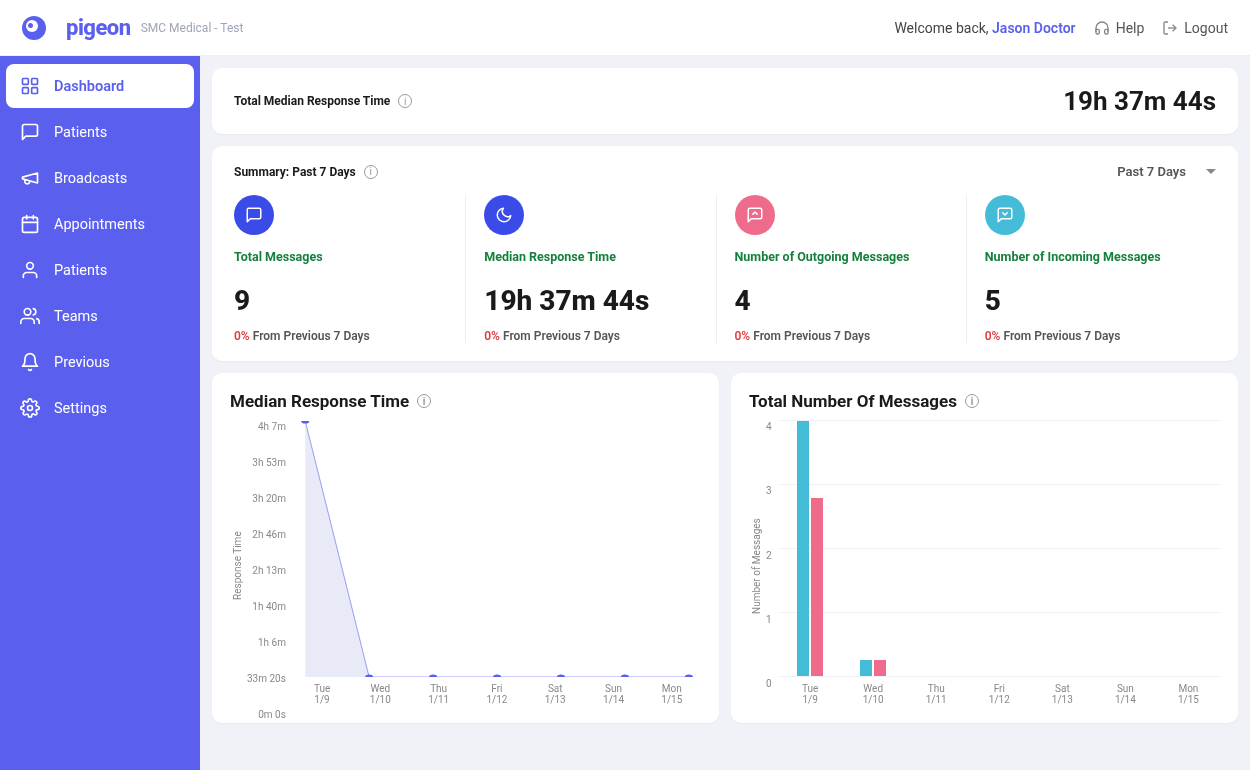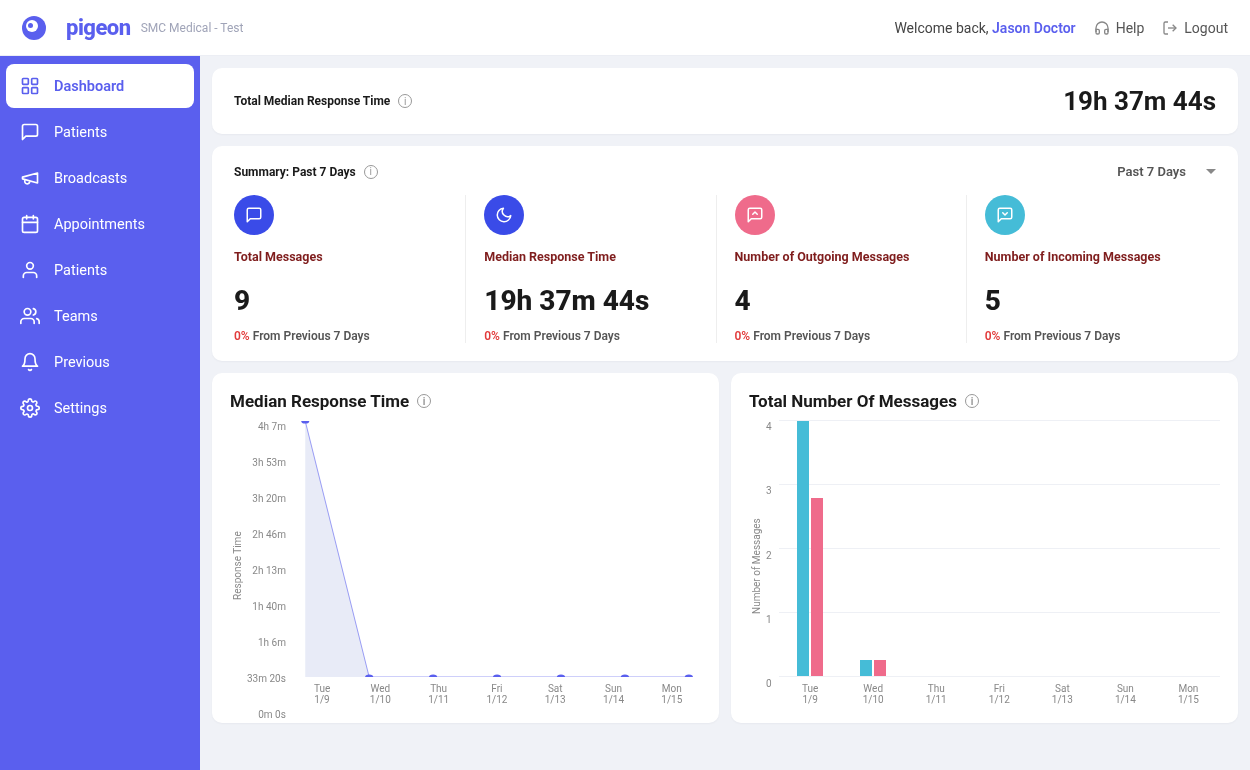--- a/index.html
+++ b/index.html
@@ -36,21 +36,21 @@
   
   .period-select { margin-left:auto; display:flex; align-items:center; gap:20px; font-size:13px; color:#555; cursor:pointer; font-weight:600;}
   .caret-down { width:0; height:0; border-left:5px solid transparent; border-right:5px solid transparent; border-top:5px solid #888; }
   .stats { display:flex; margin-top:16px; }
   .stat { flex:1; padding: 0 18px; border-left:1px solid #eee; }
   .stat:first-child { border-left:none; padding-left:0; }
   .badge { width:40px; height:40px; border-radius:50%; display:flex; align-items:center; justify-content:center; color:#fff; }
   .badge.blue { background:#3a4be8; }
   .badge.pink { background:#ef6b8b; }
   .badge.teal { background:#45bcd7; }
-  .stat-label { margin-top:14px; font-size:12.5px; font-weight:700; color:#7f1d1d; }
+  .stat-label { margin-top:14px; font-size:12.5px; font-weight:700; color:#15803d; }
   .stat-value { margin-top:20px; font-size:28px; font-weight:800; }
   .stat-delta { margin-top:12px; font-size:12px; color:#555; font-weight:600; }
   .stat-delta .pct { color:#e23b3b; }
 
   
   .charts-row { display:flex; gap:12px; }
   .chart-card { flex:1; background:#fff; border-radius:10px; padding:18px 18px 12px 18px; box-shadow: 0 1px 2px rgba(20,20,50,0.04); }
   .chart-card h3 { font-size:17px; font-weight:700; display:flex; align-items:center; }
 
   .chart-body { display:flex; height:290px; margin-top:10px; }

